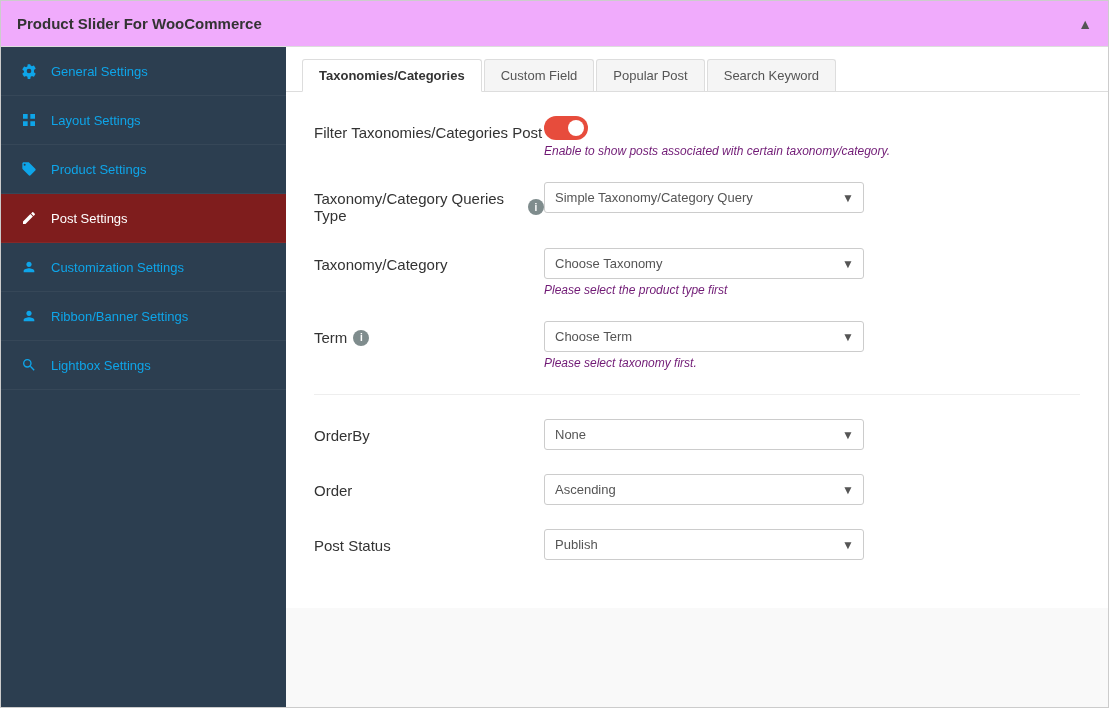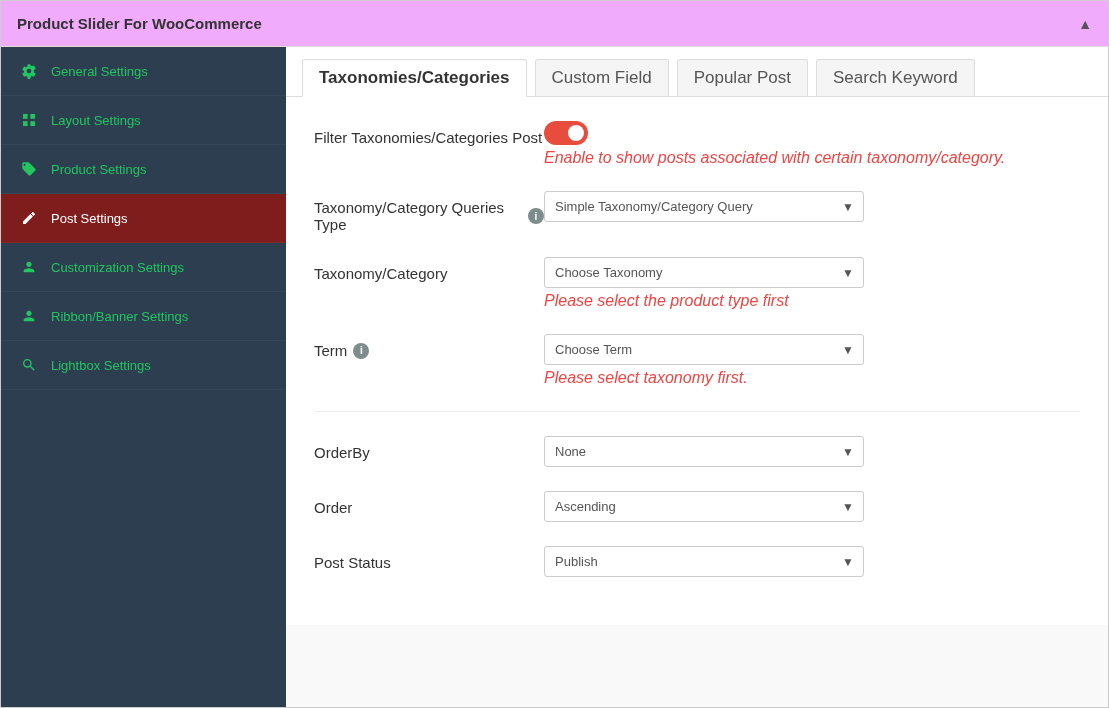--- a/index.html
+++ b/index.html
@@ -48,21 +48,21 @@
     .sidebar {
       width: 285px;
       background: #2c3e50;
       flex-shrink: 0;
       overflow-y: auto;
     }
     .sidebar-item {
       display: flex;
       align-items: center;
       padding: 14px 18px;
-      color: #22c55e;
+      color: #0ea5e9;
       cursor: pointer;
       border-bottom: 1px solid rgba(255,255,255,0.05);
       transition: background 0.15s;
     }
     .sidebar-item.active {
       background: #7f1d1d;
       color: #fff;
     }
     .sidebar-item-icon {
       width: 20px;
@@ -99,22 +99,22 @@
       padding: 0 16px;
       padding-top: 12px;
     }
     .tab-item {
       padding: 8px 16px;
       border: 1px solid #ddd;
       border-bottom: none;
       background: #f5f5f5;
       color: #555;
       cursor: pointer;
-      margin-right: 8px;
-      font-size: 17px;
+      margin-right: 2px;
+      font-size: 13px;
       border-radius: 3px 3px 0 0;
     }
     .tab-item.active {
       background: #fff;
       border-bottom: 1px solid #fff;
       margin-bottom: -1px;
       color: #333;
       font-weight: bold;
       z-index: 1;
     }
@@ -190,22 +190,22 @@
       border-radius: 50%;
     }
     .toggle-check {
       position: absolute;
       right: 6px;
       top: 5px;
       color: #fff;
       font-size: 9px;
     }
     .helper-text {
-      font-size: 16px;
-      color: #ef4444;
+      font-size: 12px;
+      color: #701a75;
       font-style: italic;
       margin-top: 4px;
     }
 
     
     .select-wrapper {
       position: relative;
       display: inline-block;
     }
     .form-select {

